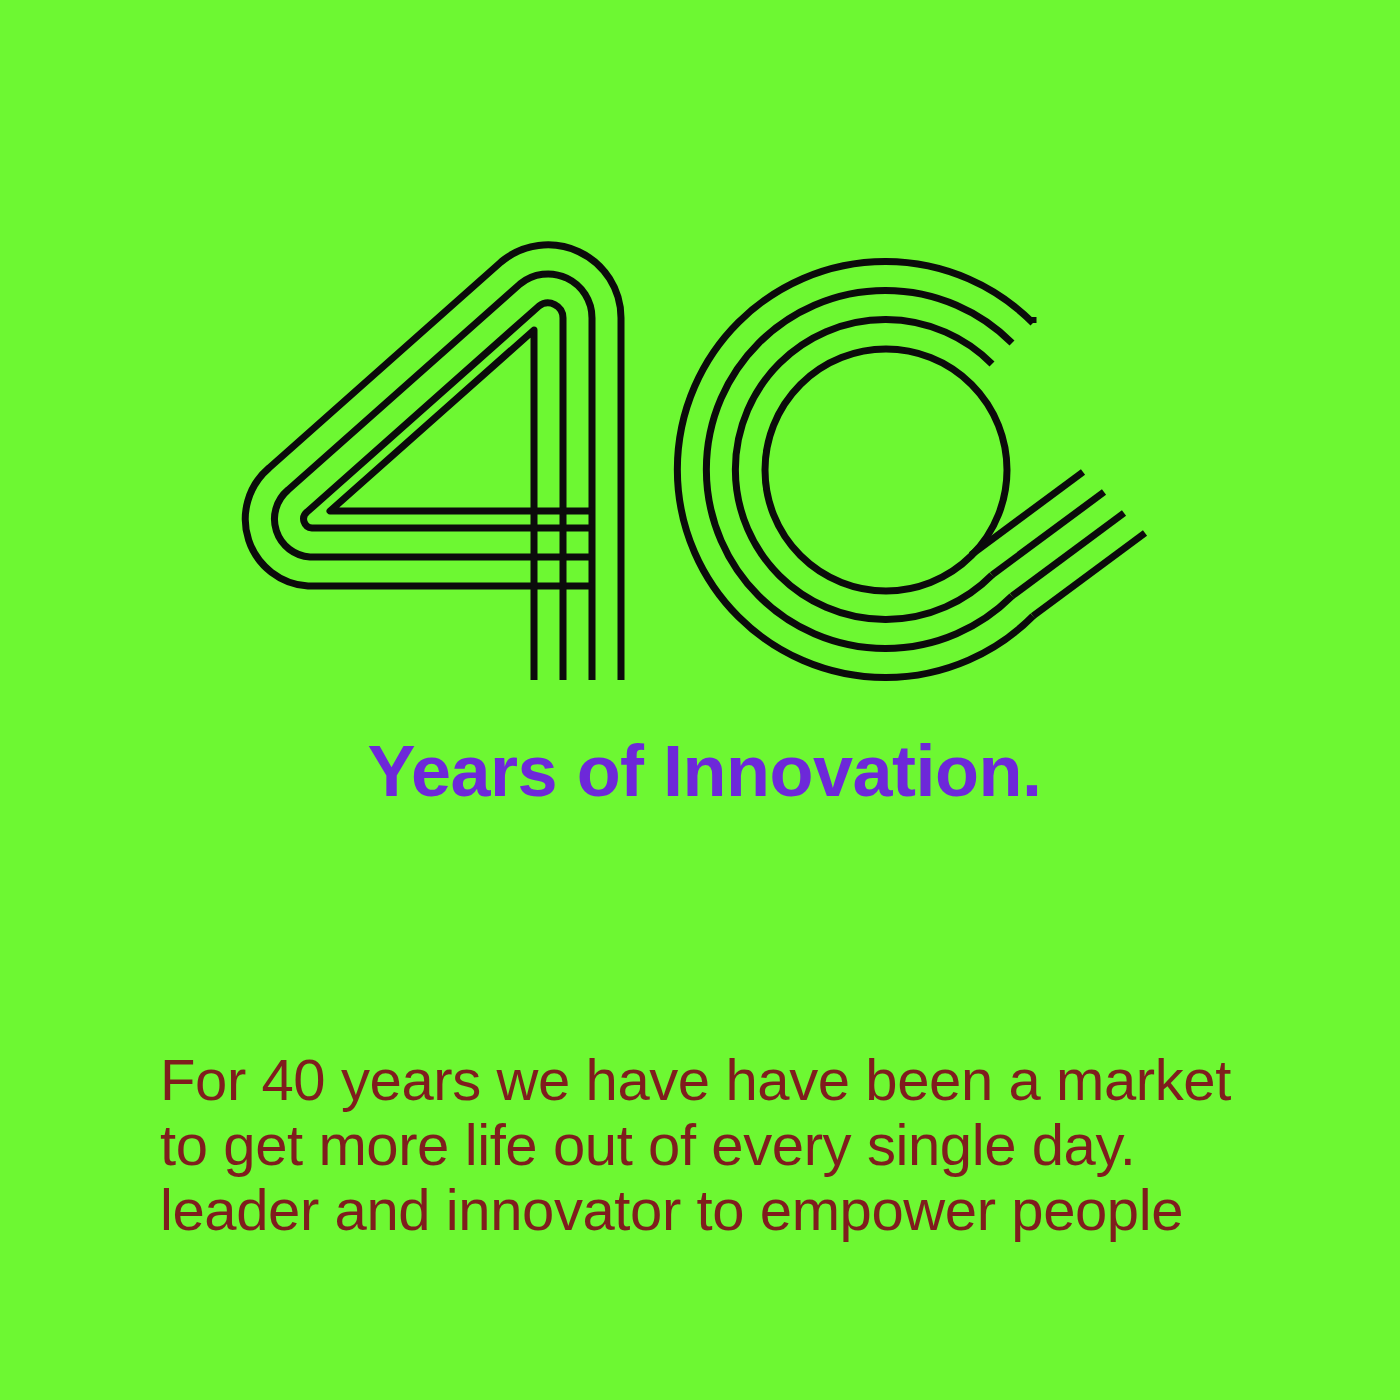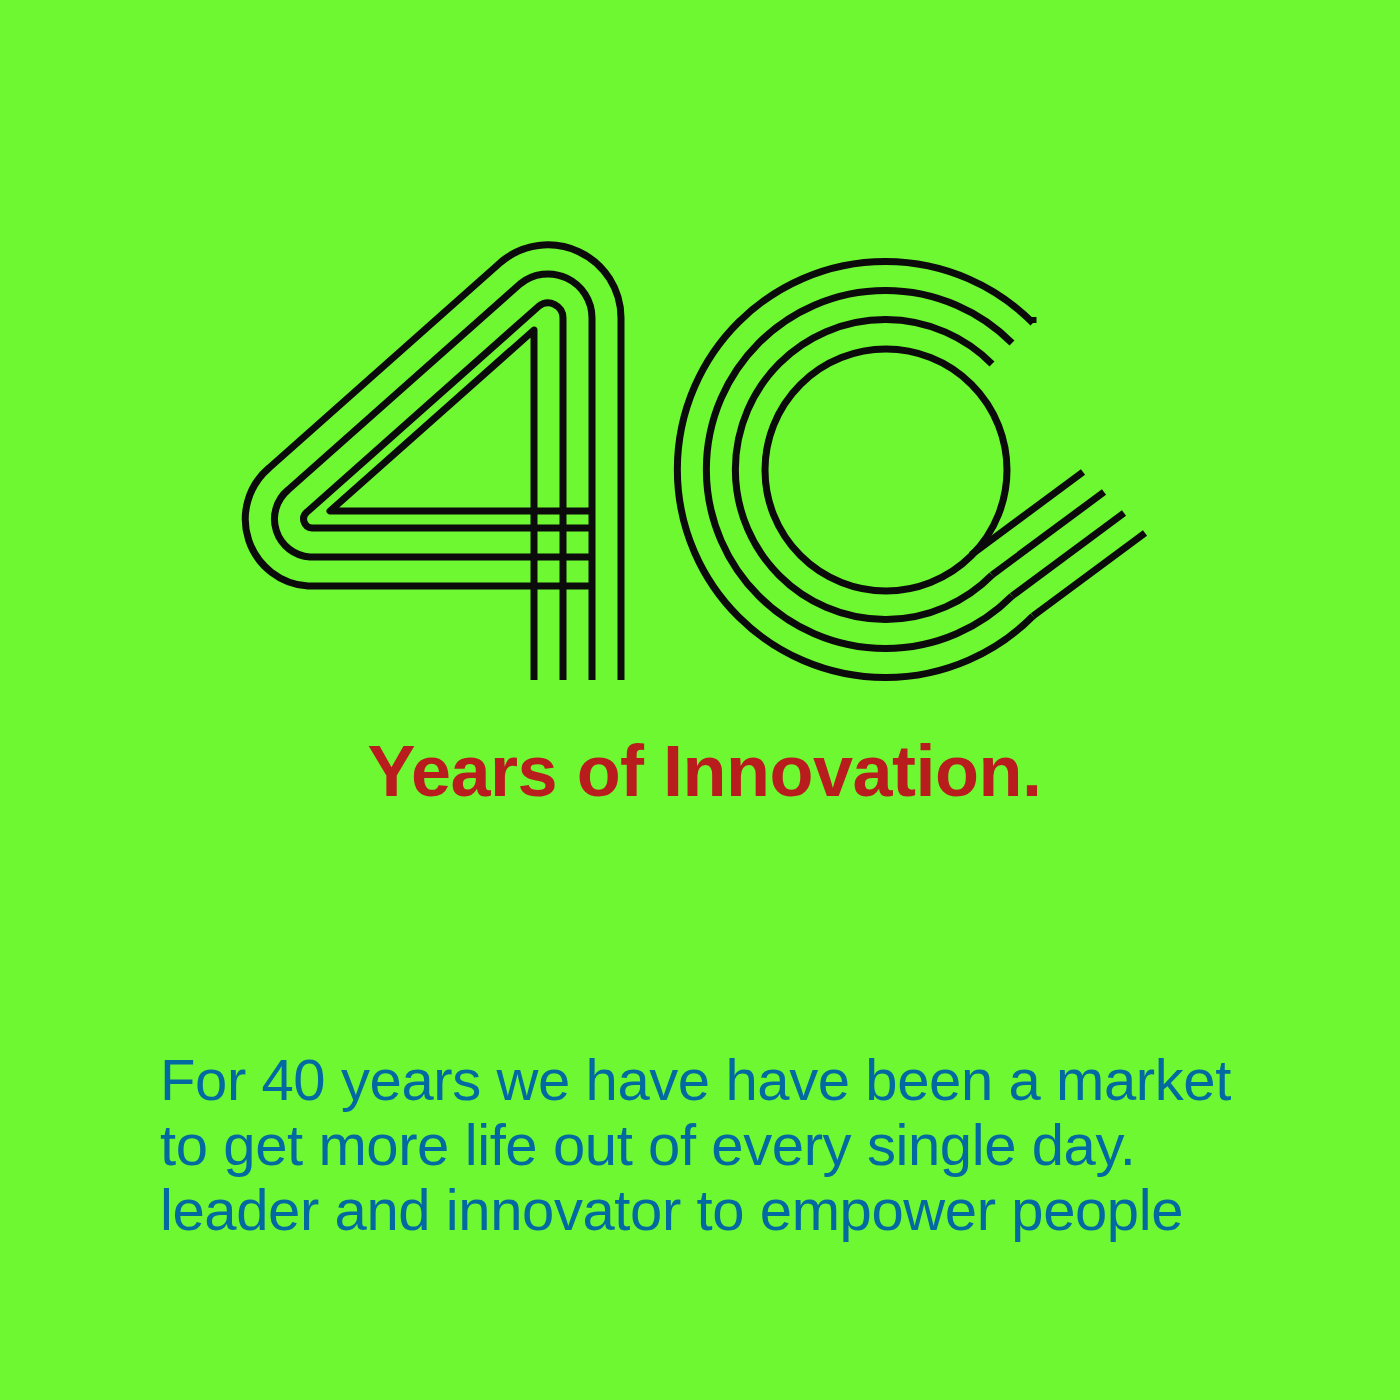--- a/index.html
+++ b/index.html
@@ -98,21 +98,21 @@
         <path d="M 1033 616 L 1145 533"></path>
         <path d="M 1012 596 L 1124 513"></path>
         <path d="M 992 575 L 1104 492"></path>
         <path d="M 971 555 L 1083 472"></path>
 
         <path d="M 1033 323 L 1033 317"></path>
       </g>
     </svg>
   </div>
 
-  <h1 class="headline" style="color: #b91c1c; padding-left: 9px;">Years of Innovation.</h1>
+  <h1 class="headline" style="color: #6d28d9; padding-left: 9px;">Years of Innovation.</h1>
 
-  <div class="body-copy" style="color: #0369a1;">
+  <div class="body-copy" style="color: #7f1d1d;">
     <span class="ln">For 40 years we have have been a market</span>
     <span class="ln">to get more life out of every single day.</span>
     <span class="ln">leader and innovator to empower people</span>
   </div>
 
 </div>
 
 </body></html>

